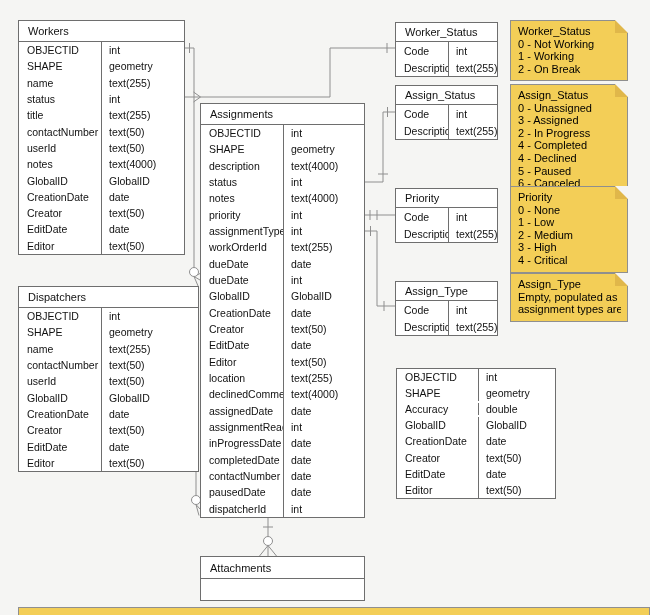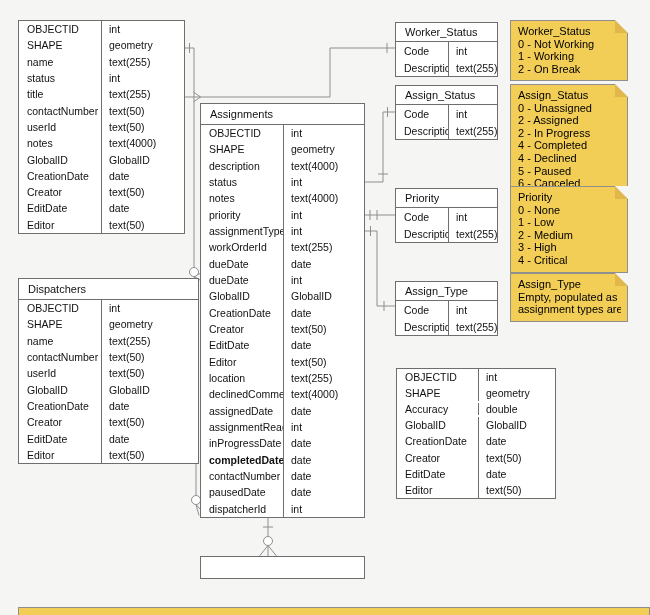--- a/index.html
+++ b/index.html
@@ -57,20 +57,21 @@
       <path d="M185,322.5 L196,322.5 L196,495.5 M190,317.5 L190,327.5 M196,504.5 L200,501.5 M196,504.5 L200,509 M196,504.5 L199,515.5"></path>
       <circle cx="196" cy="500" r="4.5"></circle>
       <path d="M365,182 L383,182 L383,112 L395,112 M378,174 L388,174 M387.5,107 L387.5,117"></path>
       <path d="M365,215 L395,215 M370,210 L370,220 M377,210 L377,220"></path>
       <path d="M365,231 L377,231 L377,306 L395,306 M370.5,226 L370.5,236 M384,301 L384,311"></path>
       <path d="M268,517 L268,536.5 M263,527 L273,527 M268,545.5 L259.5,556 M268,545.5 L268,556 M268,545.5 L276.5,556"></path>
       <circle cx="268" cy="541" r="4.5"></circle>
     </svg>
   <div class="strip"></div>
 <div class="erd-table" style="left: 18px; top: 20px; width: 167px;">
+      <div class="tbl-title" style="height: 20px;">Workers</div>
       <div class="tbl-row" style="height: 16.3px;">
         <span class="cell name" style="width: 82px;">OBJECTID</span>
         <span class="cell type">int</span>
       </div>
       <div class="tbl-row" style="height: 16.3px;">
         <span class="cell name" style="width: 82px;">SHAPE</span>
         <span class="cell type">geometry</span>
       </div>
       <div class="tbl-row" style="height: 16.3px;">
         <span class="cell name" style="width: 82px;">name</span>
@@ -110,21 +111,21 @@
       </div>
       <div class="tbl-row" style="height: 16.3px;">
         <span class="cell name" style="width: 82px;">EditDate</span>
         <span class="cell type">date</span>
       </div>
       <div class="tbl-row" style="height: 16.3px;">
         <span class="cell name" style="width: 82px;">Editor</span>
         <span class="cell type">text(50)</span>
       </div>
     </div>
-    <div class="erd-table" style="left: 18px; top: 278px; width: 181px;">
+    <div class="erd-table" style="left: 18px; top: 286px; width: 181px;">
       <div class="tbl-title" style="height: 20px;">Dispatchers</div>
       <div class="tbl-row" style="height: 16.3px;">
         <span class="cell name" style="width: 82px;">OBJECTID</span>
         <span class="cell type">int</span>
       </div>
       <div class="tbl-row" style="height: 16.3px;">
         <span class="cell name" style="width: 82px;">SHAPE</span>
         <span class="cell type">geometry</span>
       </div>
       <div class="tbl-row" style="height: 16.3px;">
@@ -236,21 +237,21 @@
       </div>
       <div class="tbl-row" style="height: 16.33px;">
         <span class="cell name" style="width: 82px;">assignmentRead</span>
         <span class="cell type">int</span>
       </div>
       <div class="tbl-row" style="height: 16.33px;">
         <span class="cell name" style="width: 82px;">inProgressDate</span>
         <span class="cell type">date</span>
       </div>
       <div class="tbl-row" style="height: 16.33px;">
-        <span class="cell name" style="width: 82px; font-weight: bold;">completedDate</span>
+        <span class="cell name" style="width: 82px;">completedDate</span>
         <span class="cell type">date</span>
       </div>
       <div class="tbl-row" style="height: 16.33px;">
         <span class="cell name" style="width: 82px;">contactNumber</span>
         <span class="cell type">date</span>
       </div>
       <div class="tbl-row" style="height: 16.33px;">
         <span class="cell name" style="width: 82px;">pausedDate</span>
         <span class="cell type">date</span>
       </div>
@@ -331,34 +332,35 @@
       <div class="tbl-row" style="height: 16.1px;">
         <span class="cell name" style="width: 81px;">EditDate</span>
         <span class="cell type">date</span>
       </div>
       <div class="tbl-row" style="height: 16.1px;">
         <span class="cell name" style="width: 81px;">Editor</span>
         <span class="cell type">text(50)</span>
       </div>
     </div>
     <div class="erd-table" style="left: 200px; top: 556px; width: 165px;">
+      <div class="tbl-title" style="height: 21px;">Attachments</div>
       <div class="tbl-row" style="height: 21px;"></div>
     </div>
     <div class="note" style="left: 510px; top: 20px; width: 118px;">
       <div class="note-fold"></div>
       <div class="note-line">Worker_Status</div>
       <div class="note-line">0 - Not Working</div>
       <div class="note-line">1 - Working</div>
       <div class="note-line">2 - On Break</div>
     </div>
     <div class="note" style="left: 510px; top: 84px; width: 118px;">
       <div class="note-fold"></div>
       <div class="note-line">Assign_Status</div>
       <div class="note-line">0 - Unassigned</div>
-      <div class="note-line">2 - Assigned</div>
+      <div class="note-line">3 - Assigned</div>
       <div class="note-line">2 - In Progress</div>
       <div class="note-line">4 - Completed</div>
       <div class="note-line">4 - Declined</div>
       <div class="note-line">5 - Paused</div>
       <div class="note-line">6 - Canceled</div>
     </div>
     <div class="note" style="left: 510px; top: 186px; width: 118px;">
       <div class="note-fold"></div>
       <div class="note-line">Priority</div>
       <div class="note-line">0 - None</div>

